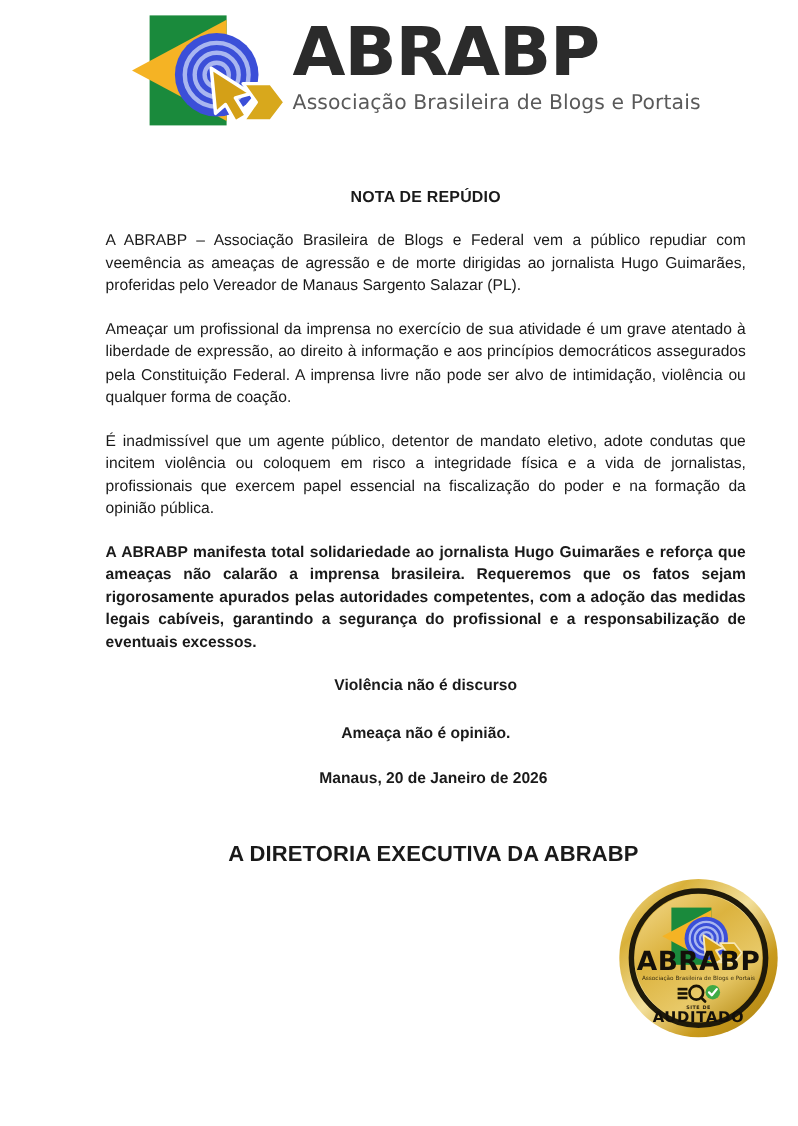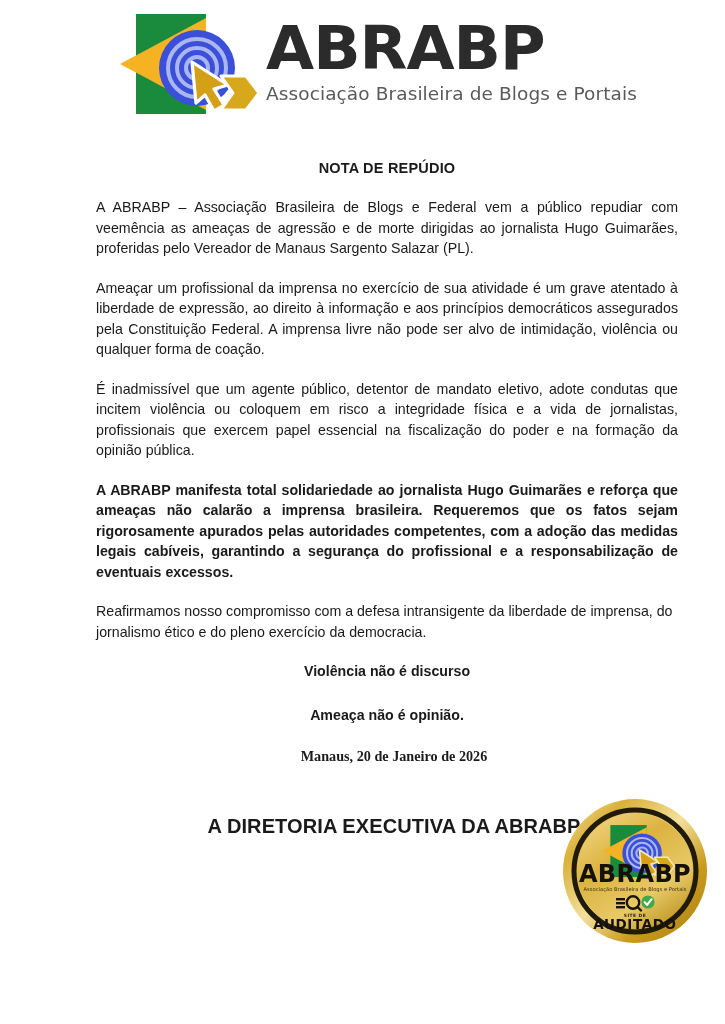--- a/index.html
+++ b/index.html
@@ -70,21 +70,21 @@
     position: absolute;
     left: 96px;
     top: 160px;
     width: 582px;
   }
   .doc-title {
     text-align: center;
     font-weight: bold;
     font-size: 14.5px;
     letter-spacing: 0.2px;
-    margin: 0 0 21px 0;
+    margin: 12px 0 21px 0;
   }
   p.para {
     font-size: 14.2px;
     line-height: 20.5px;
     text-align: justify;
     margin: 0 0 19px 0;
   }
   p.para.last-left {
     text-align: left;
   }
@@ -98,21 +98,20 @@
     line-height: 20.5px;
     margin: 0 0 23px 0;
     text-align: center;
   }
   .date-line {
     text-align: center;
     font-weight: bold;
     font-size: 14.2px;
     margin: 4px 0 0 0;
     padding-left: 14px;
-    font-family: Liberation Serif, serif;
   }
   .closing {
     font-size: 14.2px;
     margin: 49px 0 0 6px;
     text-align: left;
   }
   .signature {
     font-weight: bold;
     font-size: 20px;
     margin: 50px 0 0 0;
@@ -164,21 +163,20 @@
 </div>
 
 <div class="doc">
 
   <div class="doc-title">NOTA DE REPÚDIO</div>
 
   <p class="para">A ABRABP – Associação Brasileira de Blogs e Federal vem a público repudiar com veemência as ameaças de agressão e de morte dirigidas ao jornalista Hugo Guimarães, proferidas pelo Vereador de Manaus Sargento Salazar (PL).</p>
   <p class="para">Ameaçar um profissional da imprensa no exercício de sua atividade é um grave atentado à liberdade de expressão, ao direito à informação e aos princípios democráticos assegurados pela Constituição Federal. A imprensa livre não pode ser alvo de intimidação, violência ou qualquer forma de coação.</p>
   <p class="para">É inadmissível que um agente público, detentor de mandato eletivo, adote condutas que incitem violência ou coloquem em risco a integridade física e a vida de jornalistas, profissionais que exercem papel essencial na fiscalização do poder e na formação da opinião pública.</p>
   <p class="para bold">A ABRABP manifesta total solidariedade ao jornalista Hugo Guimarães e reforça que ameaças não calarão a imprensa brasileira. Requeremos que os fatos sejam rigorosamente apurados pelas autoridades competentes, com a adoção das medidas legais cabíveis, garantindo a segurança do profissional e a responsabilização de eventuais excessos.</p>
-  <p class="para last-left">Reafirmamos nosso compromisso com a defesa intransigente da liberdade de imprensa, do jornalismo ético e do pleno exercício da democracia.</p>
 
   <p class="slogan">Violência não é discurso</p>
   <p class="slogan">Ameaça não é opinião.</p>
 
   <div class="date-line">Manaus, 20 de Janeiro de 2026</div>
 
 
   <div class="signature">A DIRETORIA EXECUTIVA DA ABRABP</div>
 </div>
 

